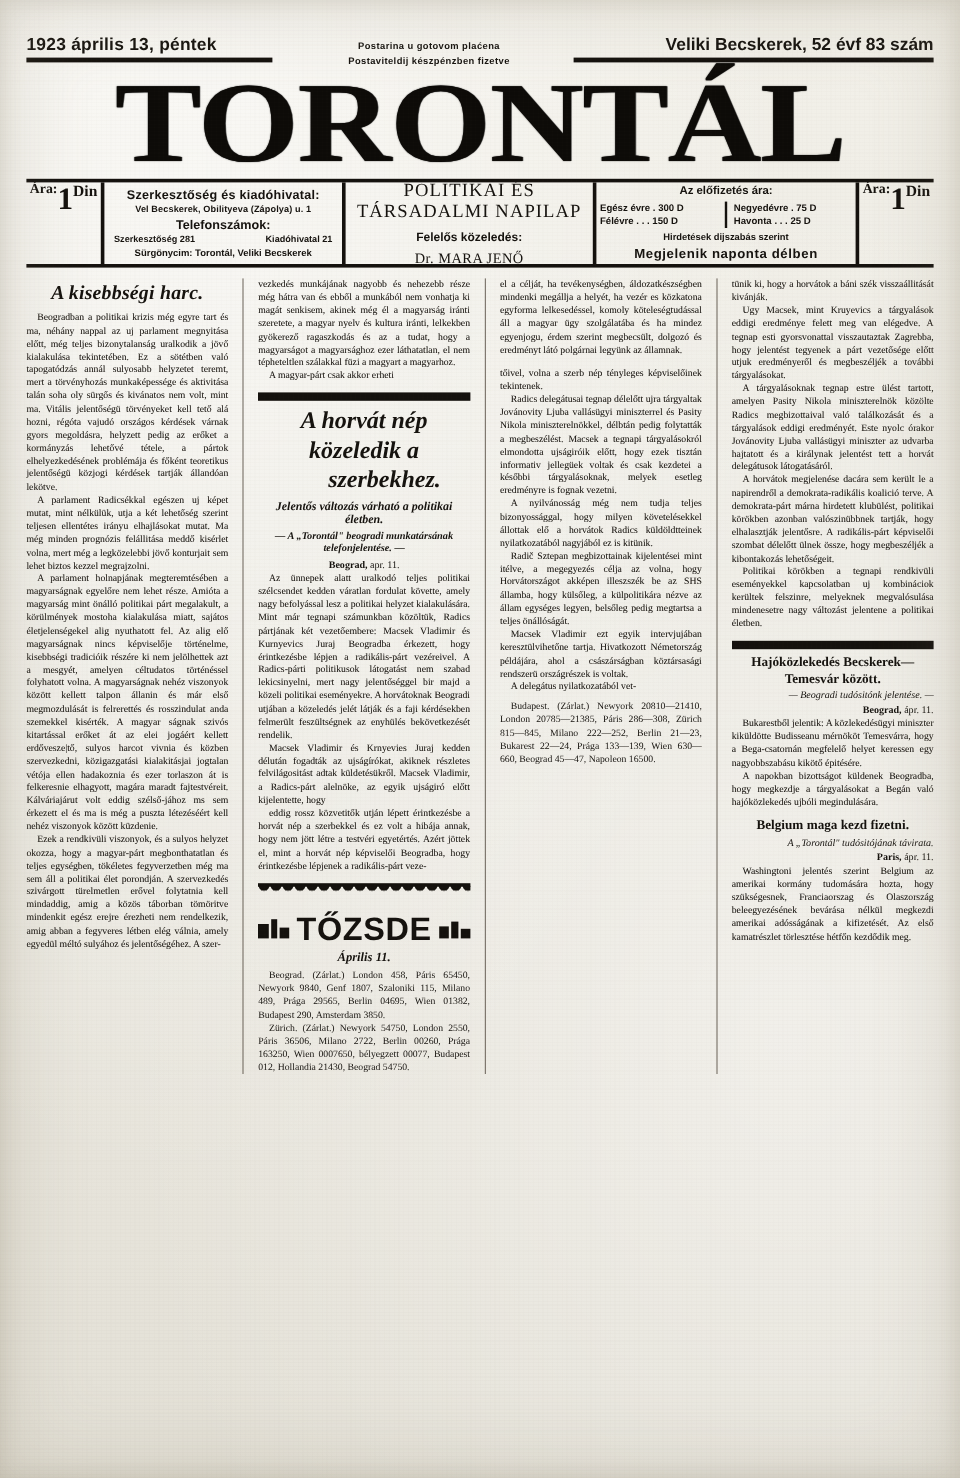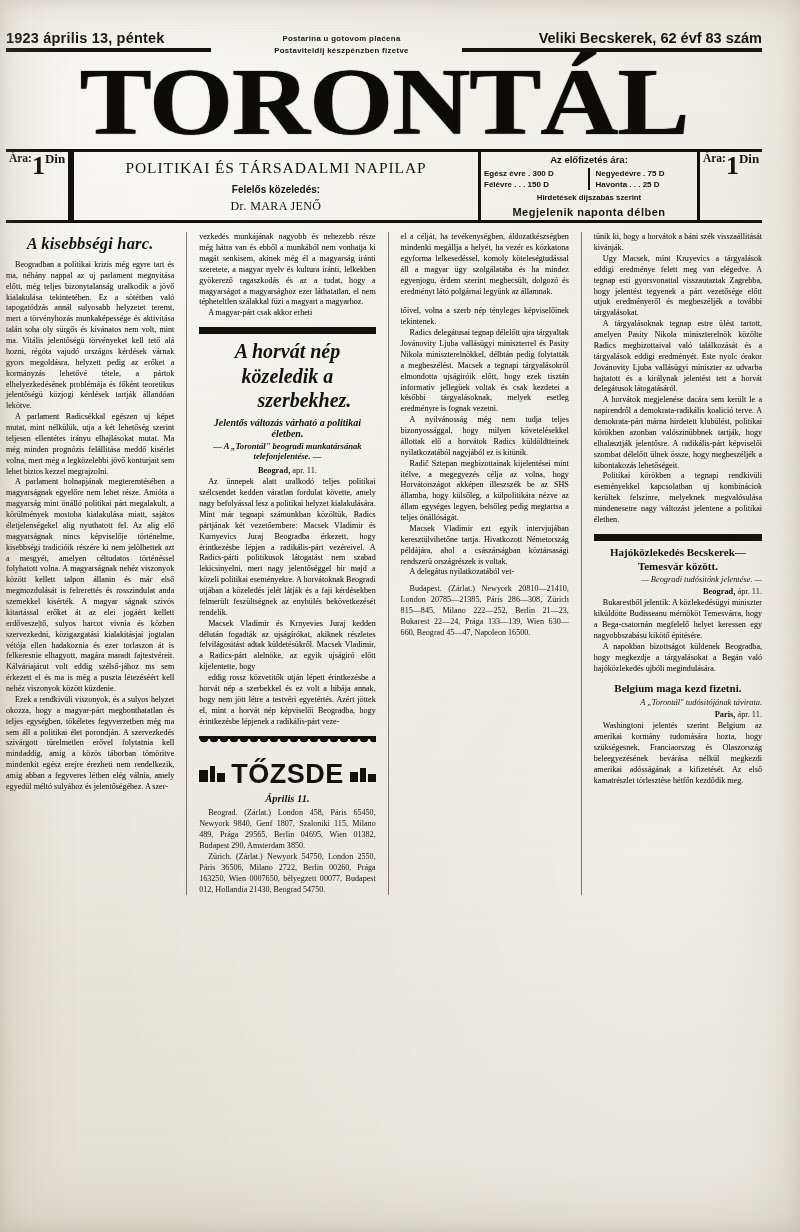--- a/index.html
+++ b/index.html
@@ -20,21 +20,21 @@
       linear-gradient(177deg,#f3f1ea 0%,#eceae2 40%,#e7e4db 75%,#e3e0d6 100%);
   }
   .grain{
     position:absolute;inset:0;pointer-events:none;opacity:.33;
     background-image:
       repeating-linear-gradient(0deg, rgba(120,110,90,.05) 0 1px, transparent 1px 3px),
       repeating-linear-gradient(90deg, rgba(120,110,90,.04) 0 1px, transparent 1px 4px);
   }
   .vign{position:absolute;inset:0;pointer-events:none;
     box-shadow: inset 0 0 70px rgba(150,140,115,.30), inset 0 0 18px rgba(120,110,90,.18);}
-  .inner{position:absolute;left:6px;top:30px;width:756px;}
+  .inner{position:absolute;left:22px;top:30px;width:756px;}
 
   
   .topbar{display:flex;align-items:flex-start;justify-content:space-between;}
   .datewrap{width:215px;}
   .dateline{font-weight:700;font-size:14.5px;letter-spacing:.2px;white-space:nowrap;
      font-family:"Liberation Sans",sans-serif;}
   .dateRule{height:4px;background:#14110d;margin-top:2px;width:205px;}
   .postal{text-align:center;font-size:7.8px;line-height:1.55;font-weight:700;
      letter-spacing:.35px;font-family:"Liberation Sans",sans-serif;padding-top:3px;}
   .issuewrap{width:300px;text-align:right;}
@@ -156,36 +156,46 @@
     <div class="topbar">
       <div class="datewrap">
         <div class="dateline">1923 április 13, péntek</div>
         <div class="dateRule"></div>
       </div>
       <div class="postal">
         <div>Postarina u gotovom plaćena</div>
         <div>Postaviteldij készpénzben fizetve</div>
       </div>
       <div class="issuewrap">
-        <div class="issue">Veliki Becskerek, 62 évf 83 szám</div>
+        <div class="issue">Veliki Becskerek, 52 évf 83 szám</div>
         <div class="issRule"></div>
       </div>
     </div>
 
     <div class="masthead">
       <div class="nameplate">TORONTÁL</div>
     </div>
 
     <div class="infobar">
       <div class="cellPrice">
         <div class="lab">Ára:</div>
         <div class="big">1</div>
         <div class="cur">Din</div>
       </div>
       <div class="vrule"></div>
+      <div class="cellEd">
+        <div class="t1">Szerkesztőség és kiadóhivatal:</div>
+        <div class="t2">Vel Becskerek, Obilityeva (Zápolya) u. 1</div>
+        <div class="t3">Telefonszámok:</div>
+        <div class="phones">
+          <span>Szerkesztőség 281</span>
+          <span>Kiadóhivatal 21</span>
+        </div>
+        <div class="t4">Sürgönycim: Torontál, Veliki Becskerek</div>
+      </div>
       <div class="vrule"></div>
       <div class="cellMid">
         <div class="big">POLITIKAI ÉS TÁRSADALMI NAPILAP</div>
         <div class="s1">Felelős közeledés:</div>
         <div class="s2">Dr. MARA JENŐ</div>
       </div>
       <div class="vrule"></div>
       <div class="cellSub">
         <div class="hd">Az előfizetés ára:</div>
         <div class="rates">

